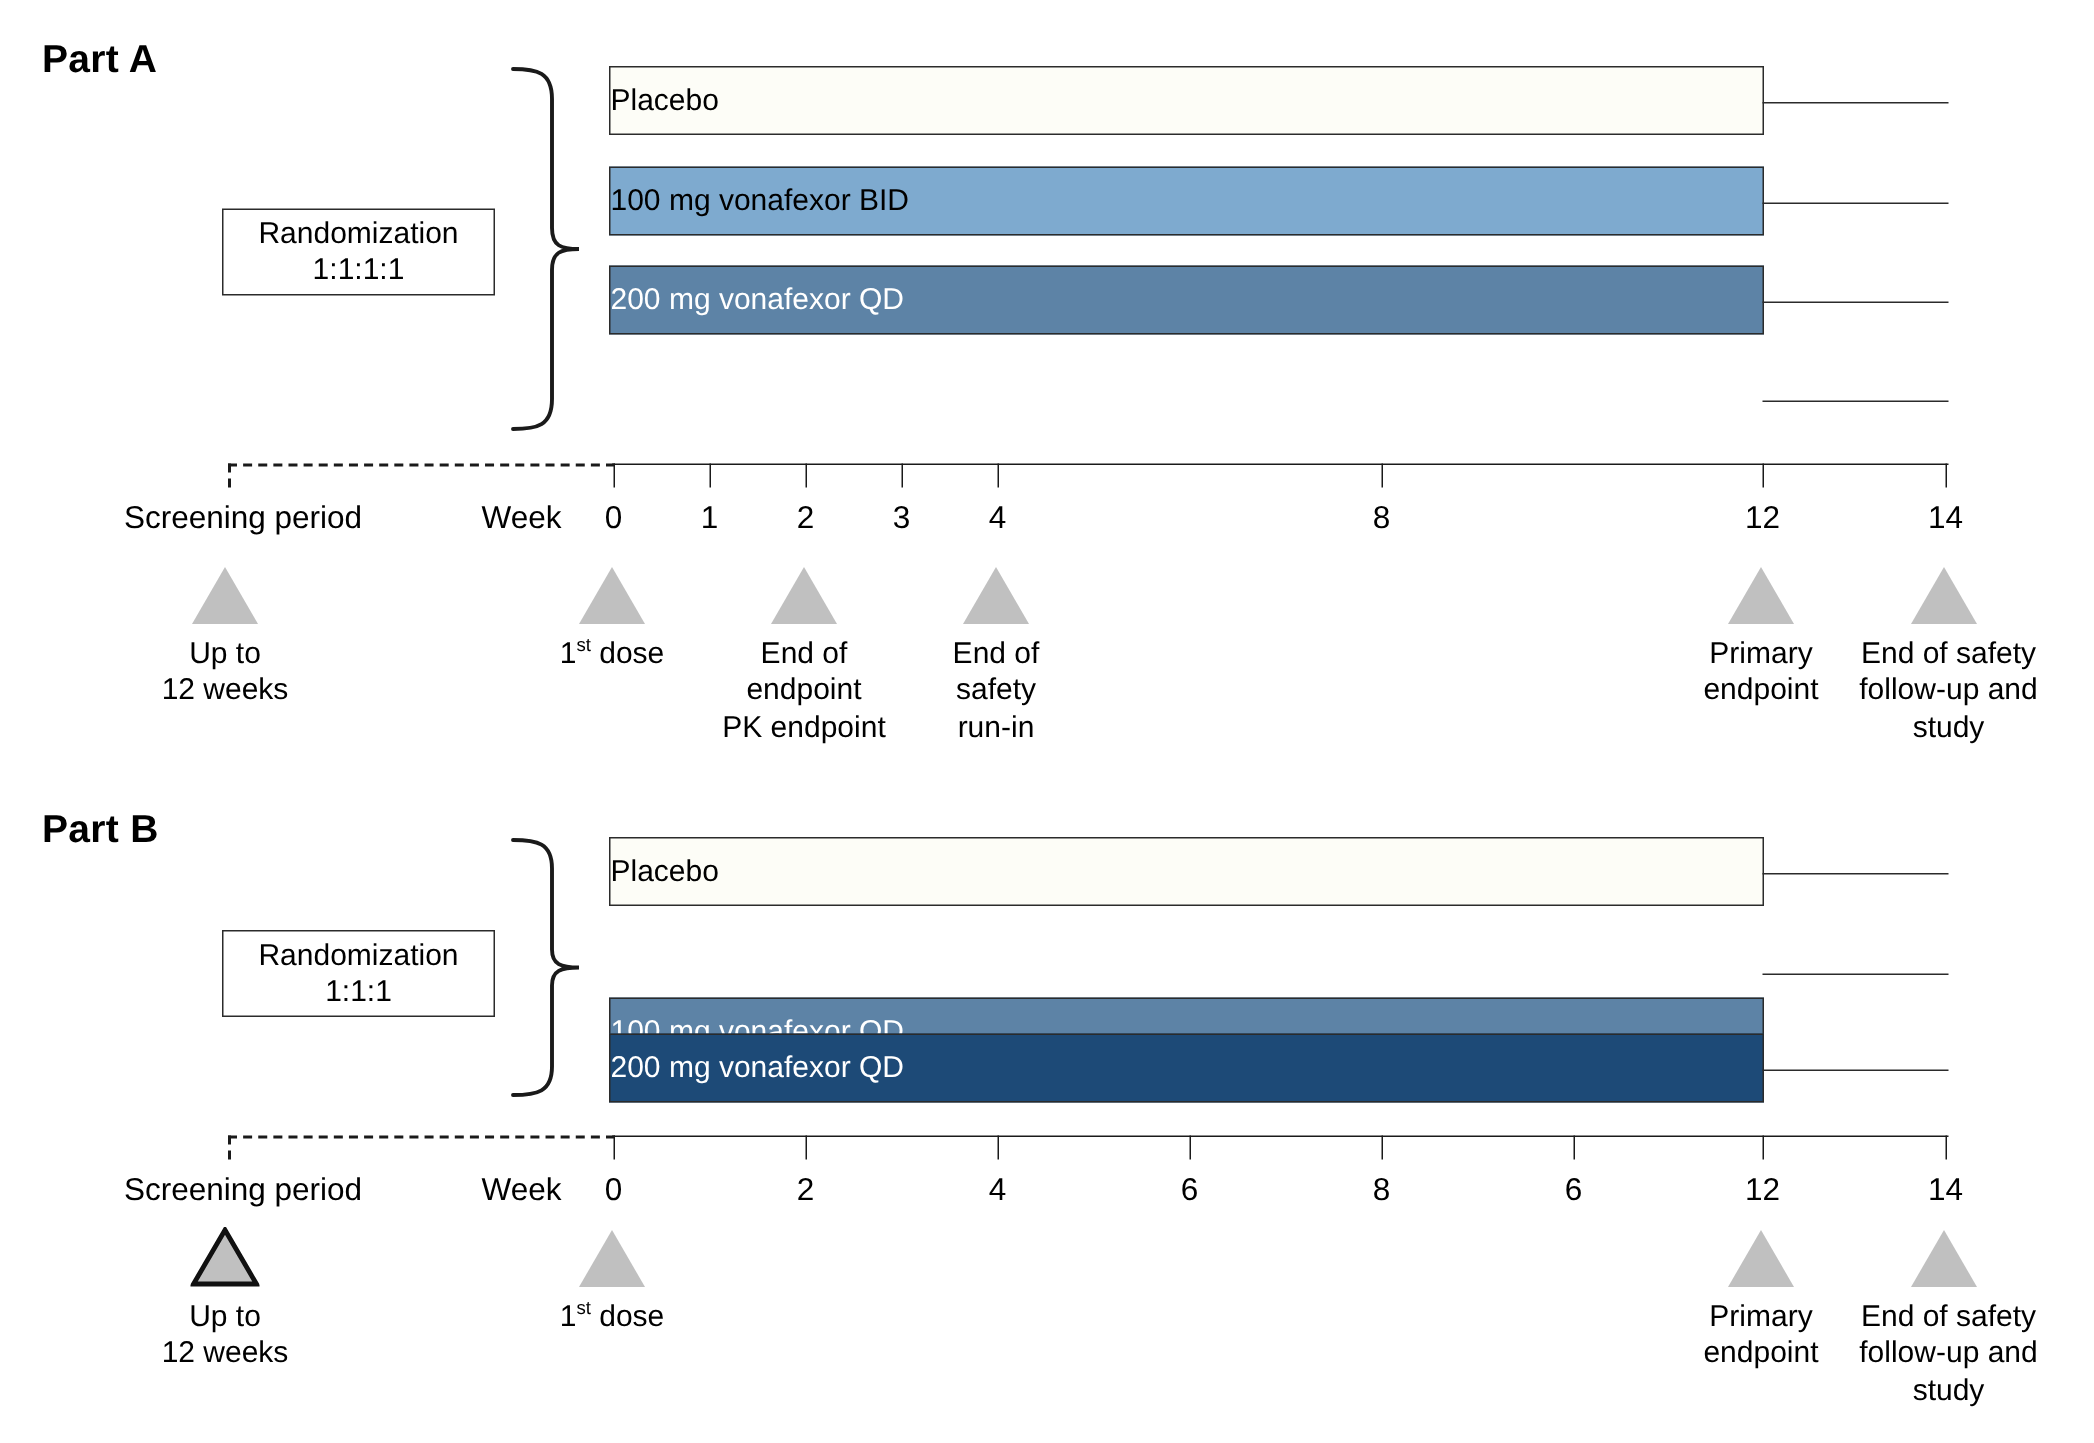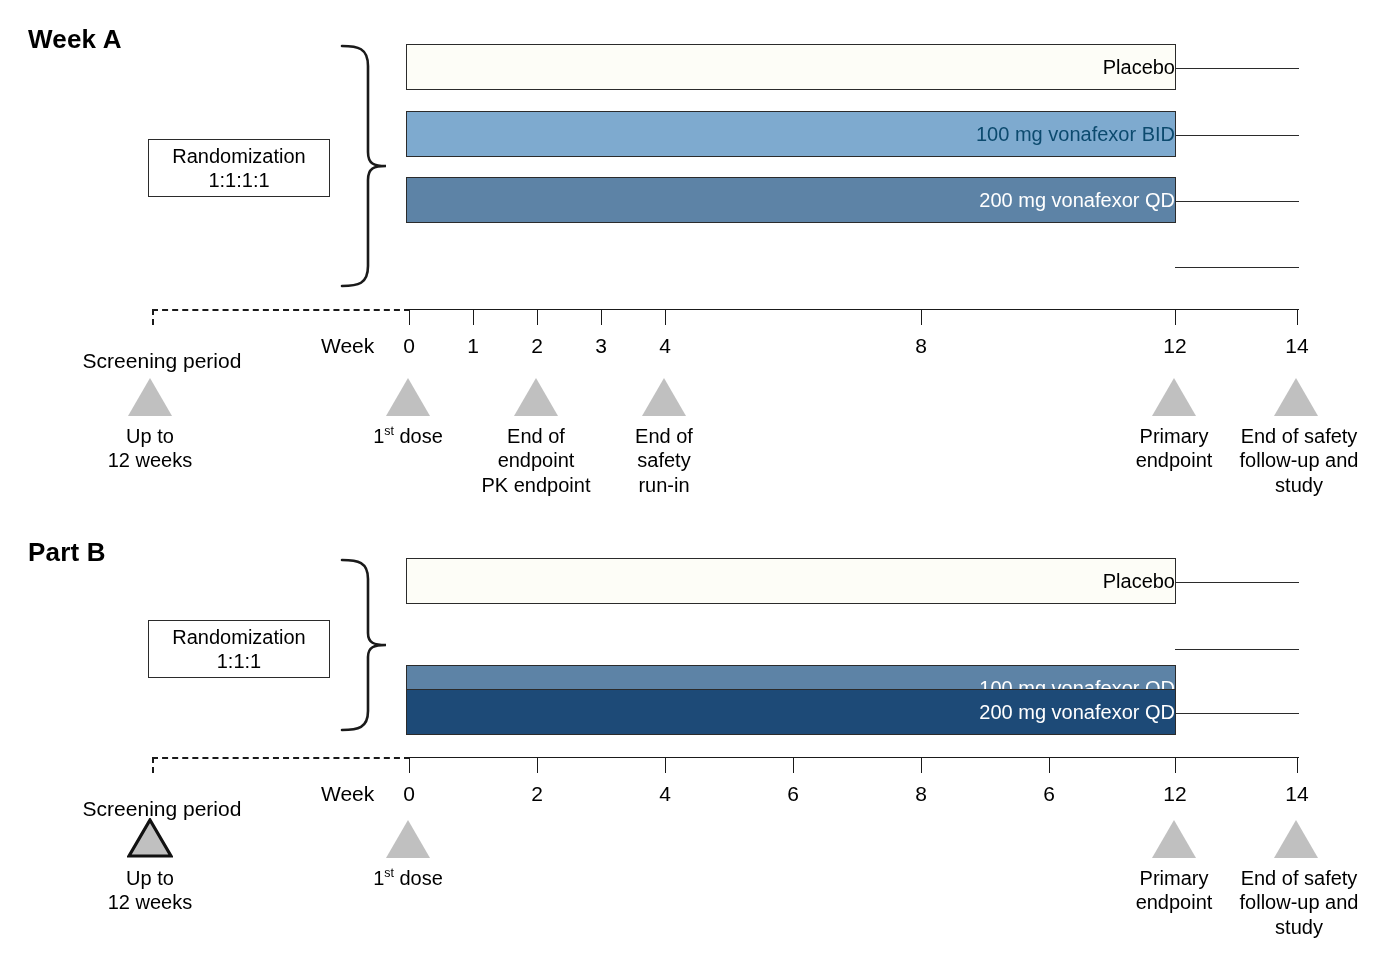--- a/index.html
+++ b/index.html
@@ -38,26 +38,26 @@
     font-size: 20px;
     line-height: 1.22;
     text-align: center;
   }
 
   .arm-bar {
     box-sizing: border-box;
     border: 1.6px solid #2b2b2b;
     display: flex;
     align-items: center;
-    justify-content: flex-end;
+    justify-content: flex-start;
     font-size: 20px;
     white-space: nowrap;
   }
   .arm-placebo { background: #fdfdf7; color: #000000; }
-  .arm-light   { background: #7eaacf; color: #0c4a6e; }
+  .arm-light   { background: #7eaacf; color: #000000; }
   .arm-mid     { background: #5d83a6; color: #ffffff; }
   .arm-dark    { background: #1d4a77; color: #ffffff; }
 
   .tail-line {
     height: 0;
     border-top: 1.6px solid #2b2b2b;
   }
 
   .axis-line {
     height: 0;
@@ -86,21 +86,20 @@
     white-space: nowrap;
   }
   .axis-word {
     font-size: 21px;
     white-space: nowrap;
   }
   .screening-label {
     font-size: 21px;
     white-space: nowrap;
     text-align: center;
-    margin-top: 15px;
   }
 
   .tri {
     width: 0;
     height: 0;
     border-left: 22px solid transparent;
     border-right: 22px solid transparent;
     border-bottom: 38px solid #c0c0c0;
   }
   .tri-outlined {
@@ -121,21 +120,21 @@
     vertical-align: super;
     line-height: 0;
     margin-top: 40px;
   }
 </style>
 </head>
 <body>
 
 <div id="canvas">
 
-  <div class="abs part-title" style="left:28px; top:24px;">Week A</div>
+  <div class="abs part-title" style="left:28px; top:24px;">Part A</div>
 
   <div class="abs rand-box" style="left:148px; top:139px; width:182px; height:58px;">
     <span>Randomization</span>
     <span>1:1:1:1</span>
   </div>
 
   <svg class="abs" style="left:338px; top:40px;" width="74" height="252">
     <path d="M 4 6 C 20 6, 30 8, 30 26 L 30 112 C 30 124, 36 126, 48 126 C 36 126, 30 128, 30 140 L 30 226 C 30 244, 20 246, 4 246" fill="none" stroke="#1a1a1a" stroke-width="2.6" stroke-linecap="round"></path>
   </svg>
 

